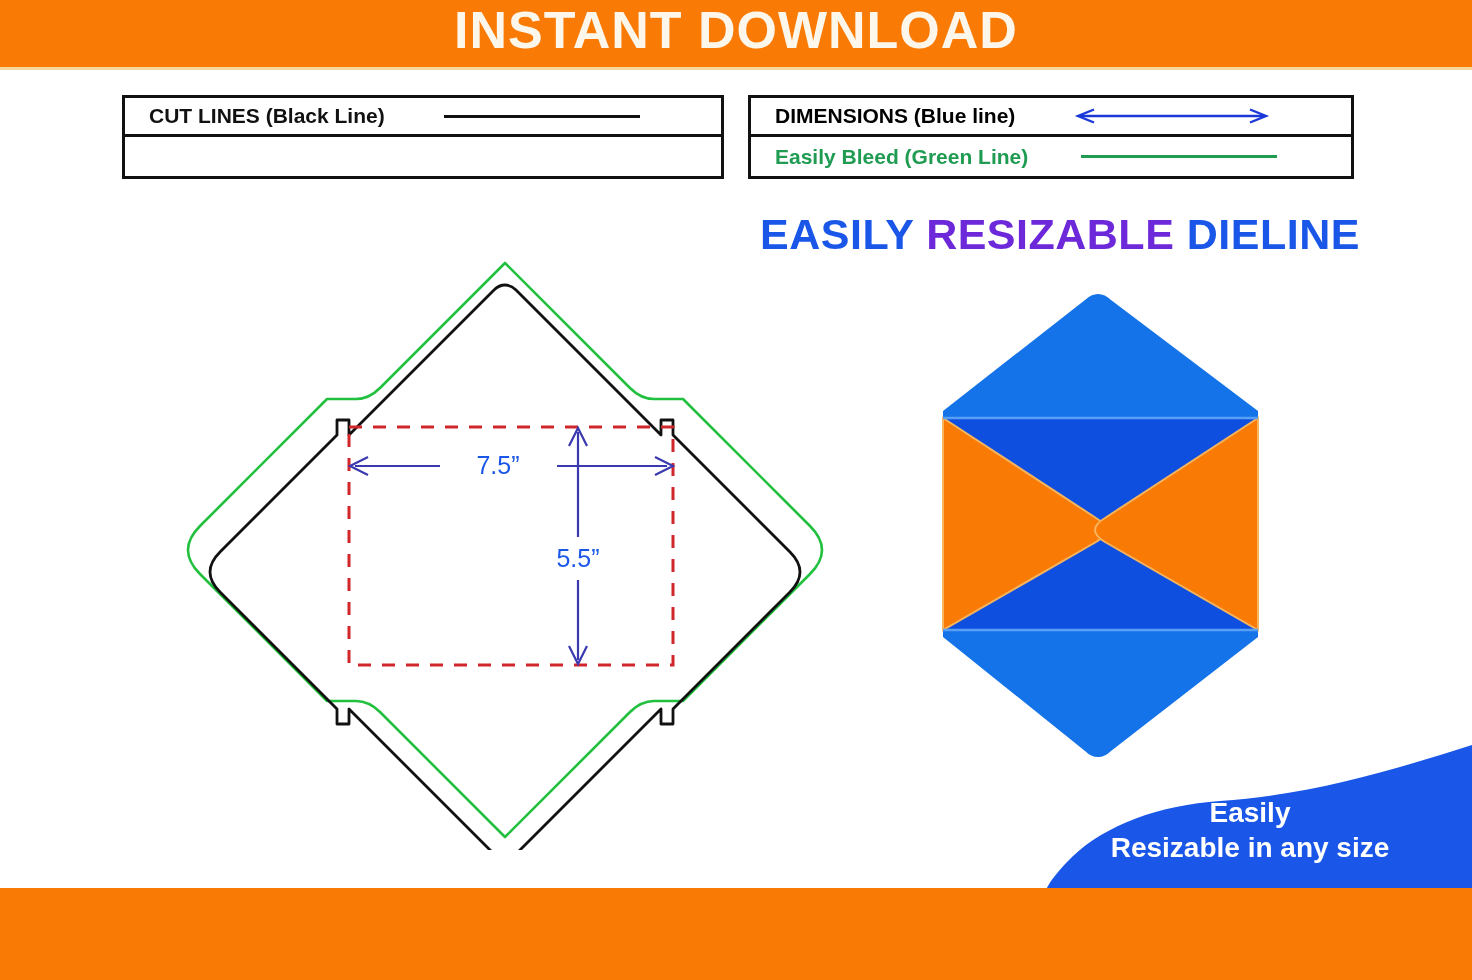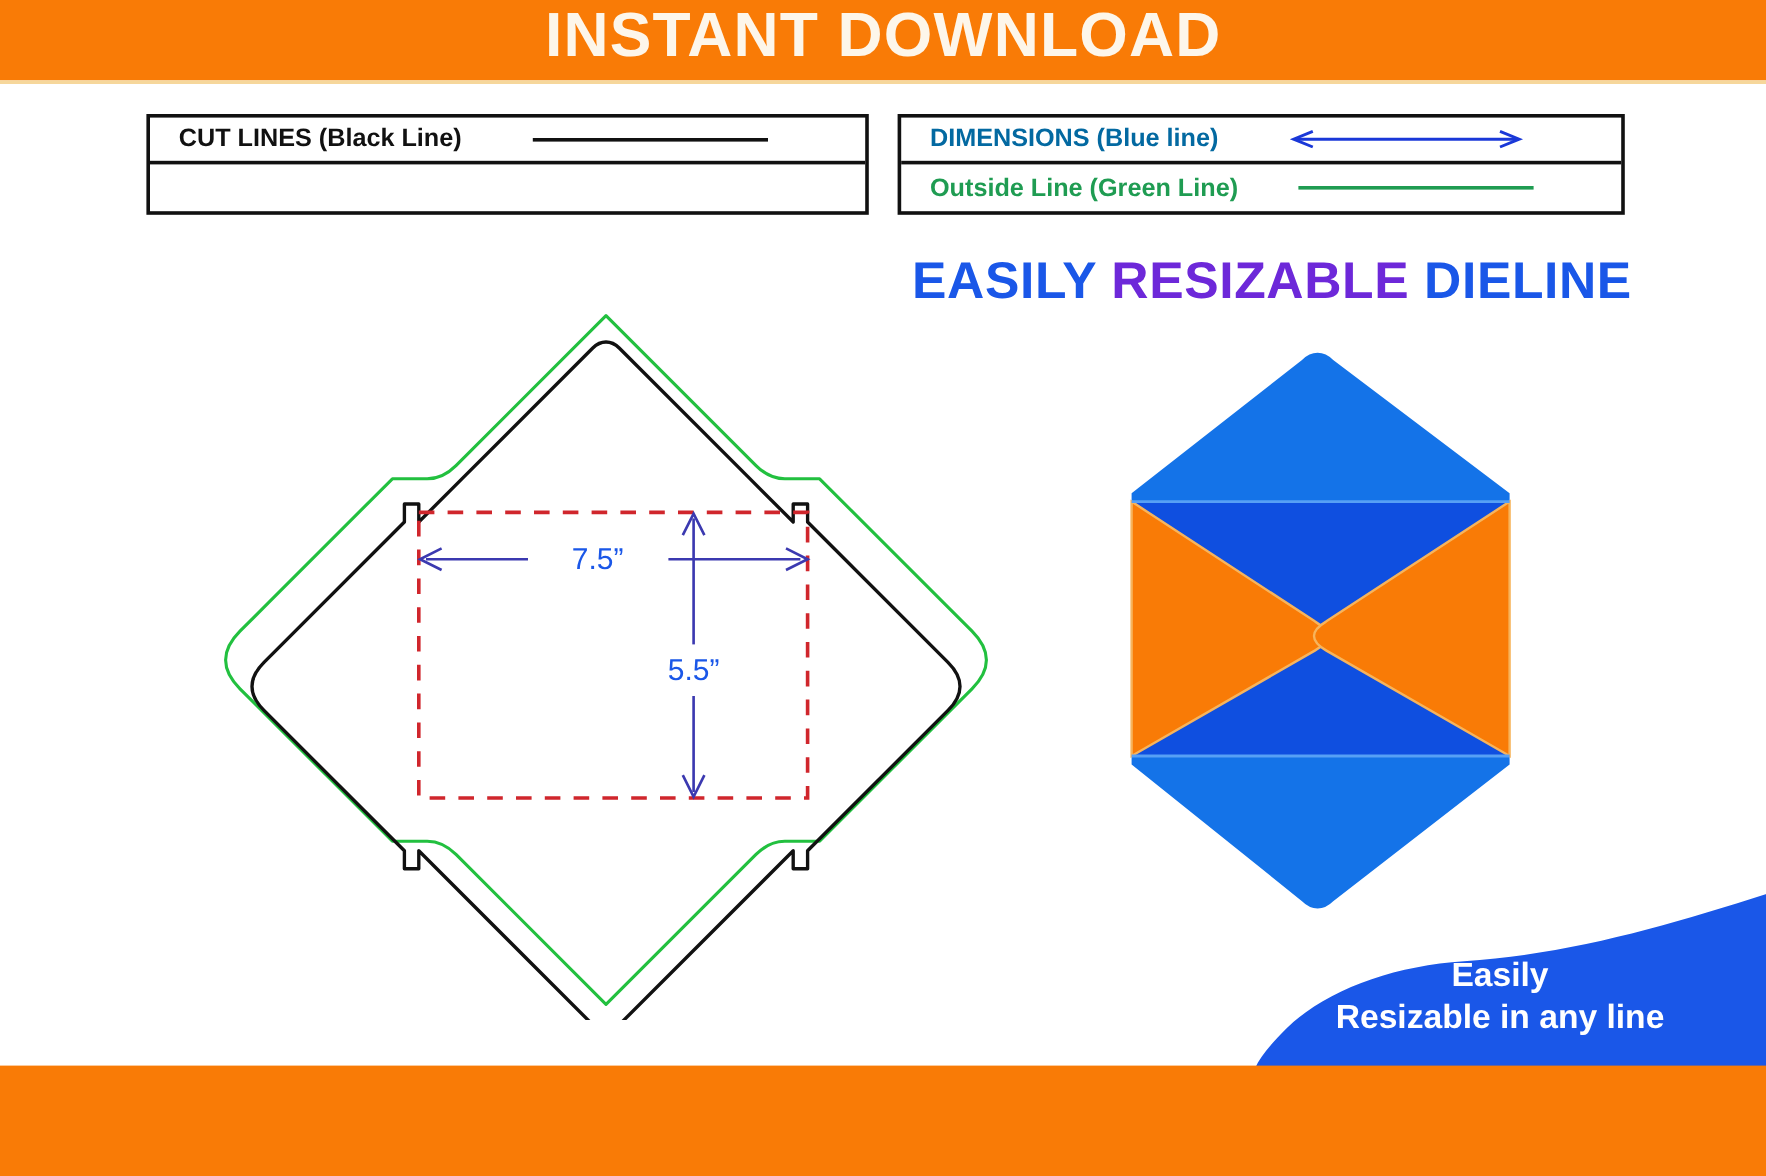--- a/index.html
+++ b/index.html
@@ -95,21 +95,21 @@
     border-top: 4px dashed #d0262c;
   }
   .line-solid-green {
     width: 196px; height: 0;
     border-top: 3px solid #1f9c52;
   }
   .arrow-blue { width: 200px; height: 16px; display:block; }
 
   .c-black { color: #111111; }
   .c-red   { color: #e0302e; }
-  .c-blue  { color: #0369a1; }
+  .c-blue  { color: #000000; }
   .c-green { color: #1f9c52; }
 
   
   .headline {
     position: absolute;
     left: 730px; top: 210px;
     width: 660px;
     text-align: center;
     font-size: 43px;
     font-weight: bold;
@@ -171,21 +171,21 @@
       <span class="legend-label c-blue">DIMENSIONS (Blue line)</span>
       <span class="legend-sample">
         <svg class="arrow-blue" viewBox="0 0 200 16">
           <line x1="8" y1="8" x2="192" y2="8" stroke="#1a38d8" stroke-width="2.4"></line>
           <polyline points="22,1.5 6,8 22,14.5" fill="none" stroke="#1a38d8" stroke-width="2.4"></polyline>
           <polyline points="178,1.5 194,8 178,14.5" fill="none" stroke="#1a38d8" stroke-width="2.4"></polyline>
         </svg>
       </span>
     </div>
     <div class="legend-row">
-      <span class="legend-label c-green">Outside Line (Green Line)</span>
+      <span class="legend-label c-green">Easily Bleed (Green Line)</span>
       <span class="legend-sample">
         <span class="line-solid-green"></span>
       </span>
     </div>
   </div>
 
   <div class="headline">
     <span class="w1">EASILY</span>
     <span class="w2">RESIZABLE</span>
     <span class="w3">DIELINE</span>
@@ -288,18 +288,18 @@
 
   <svg class="wave-badge" viewBox="0 0 462 145" preserveAspectRatio="none">
     <path fill="#1a57e8" d="M 462 0
              C 380 26, 300 50, 210 56
              C 150 60, 95 80, 62 112
              C 48 126, 40 136, 36 145
              L 462 145 Z"></path>
   </svg>
   <div class="wave-text">
     <div>Easily</div>
-    <div>Resizable in any line</div>
+    <div>Resizable in any size</div>
   </div>
 
   <div class="bar-bottom"></div>
 
 </div>
 
 </body></html>

